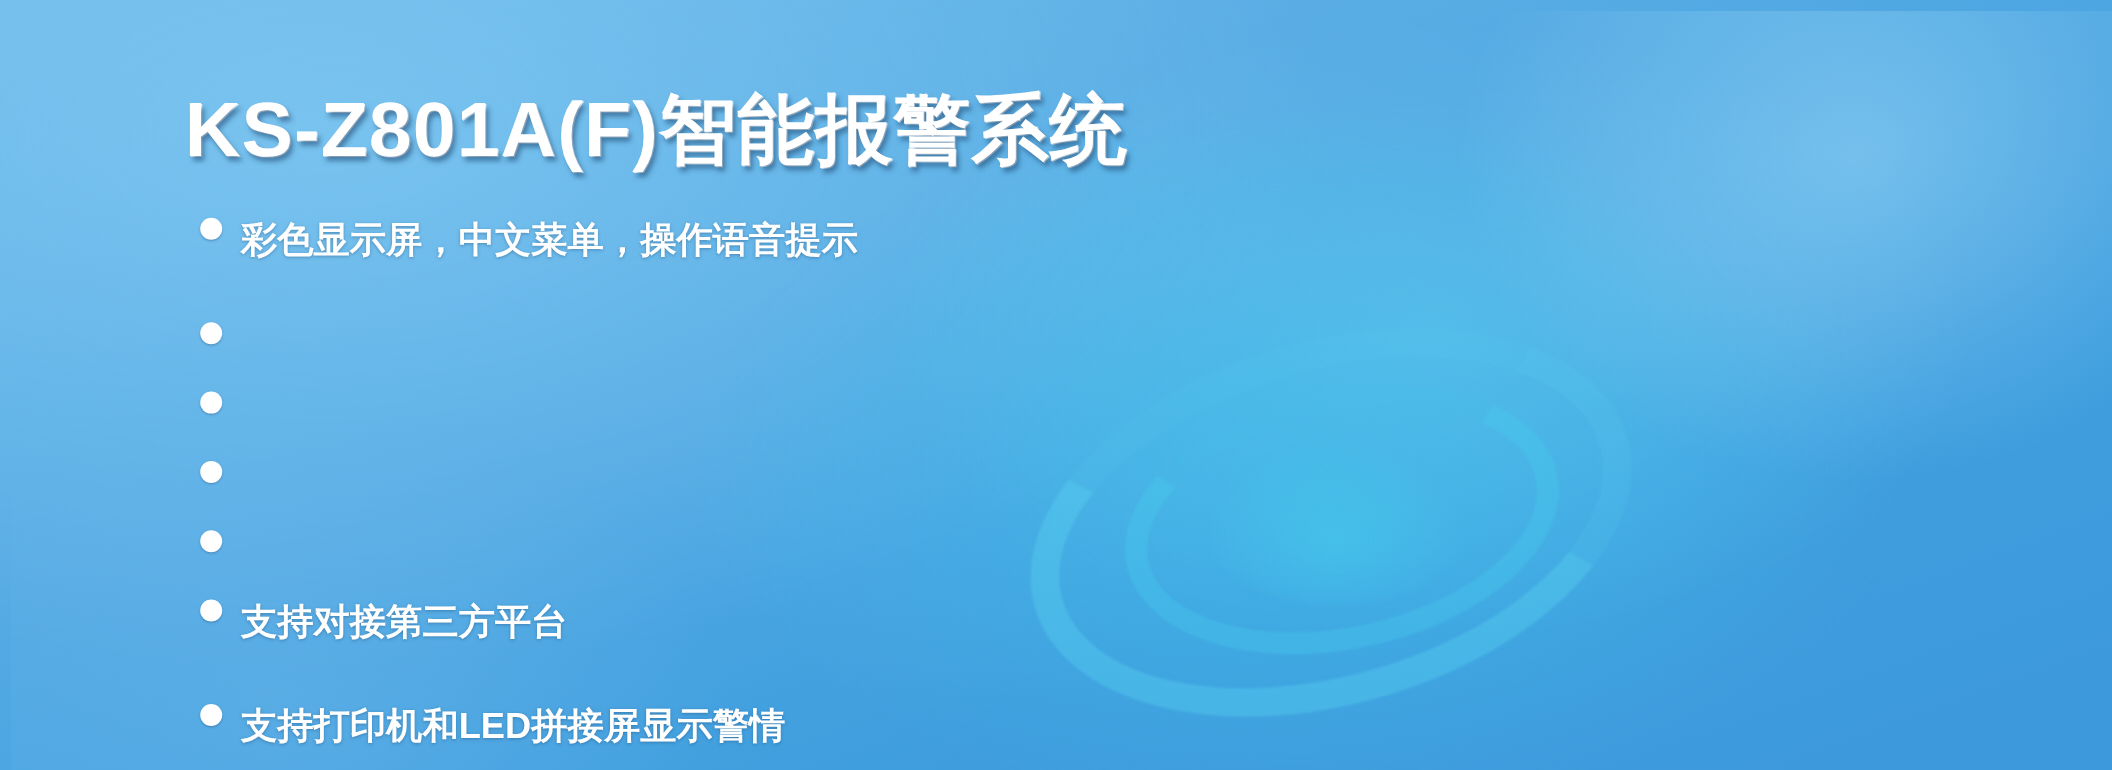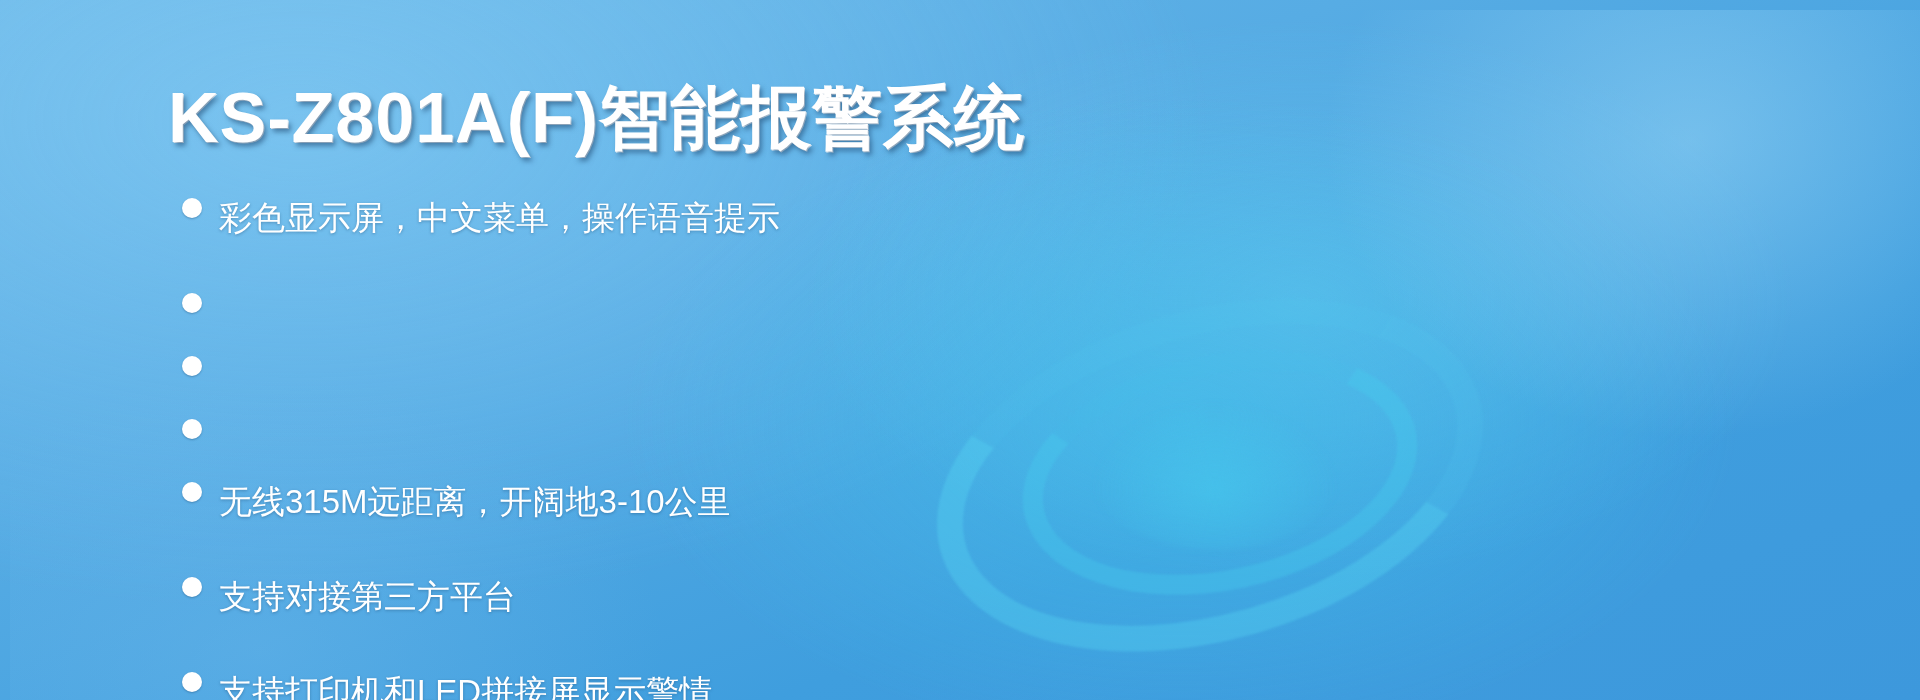--- a/index.html
+++ b/index.html
@@ -68,21 +68,21 @@
     margin-bottom:10px;
     white-space:nowrap;
   }
   .bullet {
     width:19px; height:19px; border-radius:50%;
     background:#ffffff; flex:0 0 auto;
     margin-top:13px; margin-right:7px;
     box-shadow:0 1px 2px rgba(20,60,100,0.35);
   }
   .feature-text {
-    font-size:33px; font-weight:normal; color:#ffffff; line-height:45px;
+    font-size:33px; font-weight:bold; color:#ffffff; line-height:45px;
     text-shadow:0 1px 3px rgba(25,65,105,0.40);
   }
 
   
   .device { position:absolute; left:965px; top:0; width:955px; height:700px; }
 </style>
 </head>
 <body>
 
 <div class="bg-layer">
@@ -104,21 +104,20 @@
       <span class="bullet"></span>
     </div>
     <div class="feature-item">
       <span class="bullet"></span>
     </div>
     <div class="feature-item">
       <span class="bullet"></span>
     </div>
     <div class="feature-item">
       <span class="bullet"></span>
-      <span class="feature-text">无线315M远距离，开阔地3-10公里</span>
     </div>
     <div class="feature-item">
       <span class="bullet"></span>
       <span class="feature-text">支持对接第三方平台</span>
     </div>
     <div class="feature-item">
       <span class="bullet"></span>
       <span class="feature-text">支持打印机和LED拼接屏显示警情</span>
     </div>
   </div>

